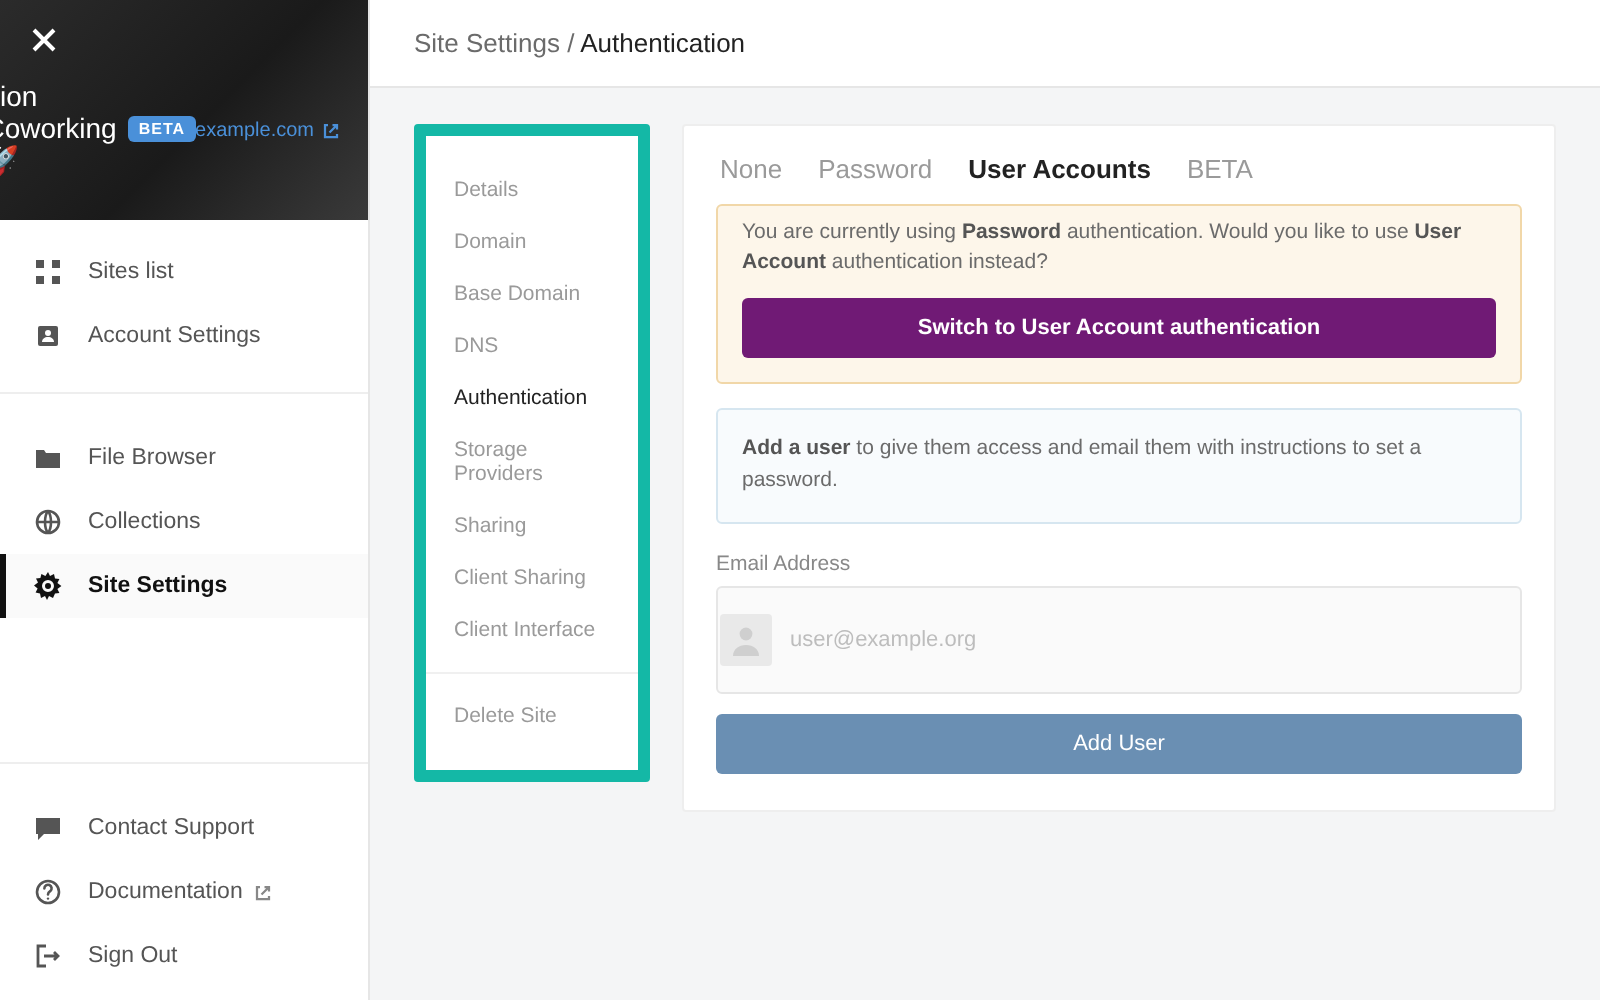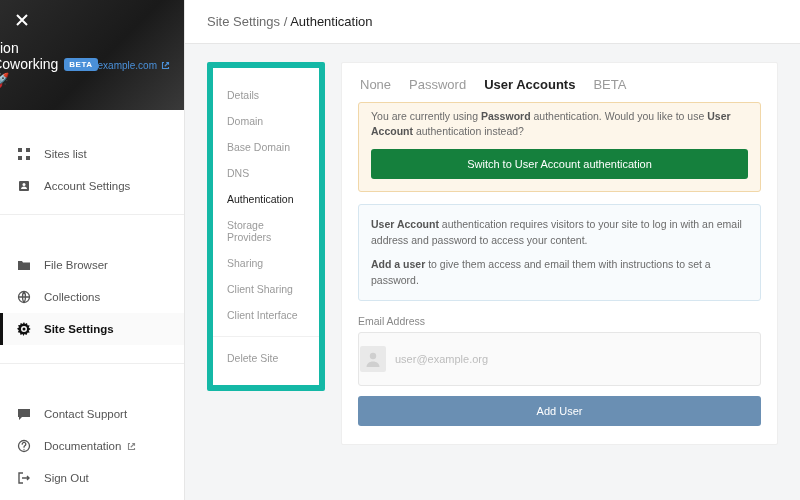--- a/index.html
+++ b/index.html
@@ -8,21 +8,21 @@
 
   
   .sidebar { width: 185px; background: #fff; border-right: 1px solid #e6e6e6; display: flex; flex-direction: column; height: 500px; }
   .hero { position: relative; height: 110px; background: linear-gradient(135deg,#2b2b2b 0%, #1a1a1a 55%, #3a3a3a 100%); color: #fff; padding: 28px 14px 10px; display: flex; justify-content: flex-end; }
   .hero .close { position: absolute; top: 10px; left: 12px; width: 20px; height: 20px; display:flex; align-items:center; justify-content:center; cursor:pointer; }
   .hero .close svg { stroke:#fff; }
   .hero-title { font-size: 14px; font-weight: 400; display:flex; align-items:center; gap:6px; }
   .badge { background:#4a90d9; color:#fff; font-size:8px; font-weight:700; padding:2px 5px; border-radius:3px; letter-spacing:0.5px; }
   .hero-domain { color:#4a90d9; font-size:10px; margin-top:3px; display:flex; align-items:center; gap:4px; }
 
-  .nav { list-style:none; padding: 28px 0 6px; }
+  .nav { list-style:none; padding: 10px 0 6px; }
   .nav li { display:flex; align-items:center; gap:12px; padding: 8px 16px; color:#555; cursor:pointer; font-size:11.5px; }
   .nav li.active { font-weight:600; color:#111; border-left:3px solid #111; padding-left:13px; background:#fafafa;}
   .nav li .ic { width:16px; height:16px; display:flex; align-items:center; justify-content:center; }
   .nav-divider { height:1px; background:#eee; margin:6px 0; }
   .nav-bottom { margin-top:auto; }
 
   
   .main { flex:1; display:flex; flex-direction:column; height:500px; background:#f4f5f6; }
   .header { background:#fff; border-bottom:1px solid #e6e6e6; padding:14px 22px; font-size:13px; }
   .crumb-a { color:#6b6b6b; }
@@ -37,21 +37,21 @@
 
   .panel { flex:1; background:#fff; border:1px solid #eee; border-radius:2px; padding:14px 16px 18px; align-self:flex-start; }
   .tabs { display:flex; gap:18px; font-size:13px; color:#9a9a9a; padding:0 2px 10px;align-items:flex-end; }
   .tabs .tab { cursor:pointer; }
   .tabs .tab.active { color:#222; font-weight:600; }
 
   .notice { border:1px solid #f1d7a8; background:#fdf6ea; border-radius:3px; padding:6px 12px 12px; margin-bottom:12px; }
   .notice p { font-size:10.5px; color:#6b6b6b; line-height:1.45; }
   .notice p b { color:#555; font-weight:600; }
   .btn { display:block; width:100%; border:none; border-radius:3px; padding:9px 0; font-size:11px; color:#fff; cursor:pointer; margin-top:10px; text-align:center;}
-  .btn-orange { background:#15803d; }
+  .btn-orange { background:#701a75;font-weight:bold; }
   .btn-blue { background:#6a8fb3; }
 
   .info { border:1px solid #d6e6f0; background:#f8fbfd; border-radius:3px; padding:12px 12px; margin-bottom:14px; }
   .info p { font-size:10.5px; color:#6b6b6b; line-height:1.5; margin-bottom:8px;}
   .info p:last-child { margin-bottom:0; }
   .info b { color:#555; font-weight:600; }
 
   .field-label { font-size:10.5px; color:#888; margin-bottom:5px; display:block;}
   .field-row { display:flex; align-items:center; border:1px solid #e6e6e6; border-radius:3px; background:#fafafa; }
   .avatar { width:26px; height:26px; background:#e9e9e9; margin:1px; border-radius:2px; display:flex; align-items:center; justify-content:center;}
@@ -206,21 +206,20 @@
       </div>
 
       <div class="notice">
         <p>
           <span>You are currently using </span><b>Password</b><span> authentication. Would you like to use </span><b>User Account</b><span> authentication instead?</span>
         </p>
         <button class="btn btn-orange">Switch to User Account authentication</button>
       </div>
 
       <div class="info">
-        <p><b>User Account</b><span> authentication requires visitors to your site to log in with an email address and password to access your content.</span></p>
         <p><b>Add a user</b><span> to give them access and email them with instructions to set a password.</span></p>
       </div>
 
       <label class="field-label">Email Address</label>
       <div class="field-row">
         <span class="avatar">
             <svg width="18" height="18" viewBox="0 0 18 18">
               <circle cx="9" cy="6" r="3.2"></circle>
               <path d="M2.5 17c0-3.4 2.9-5.5 6.5-5.5s6.5 2.1 6.5 5.5z"></path>
             </svg>

